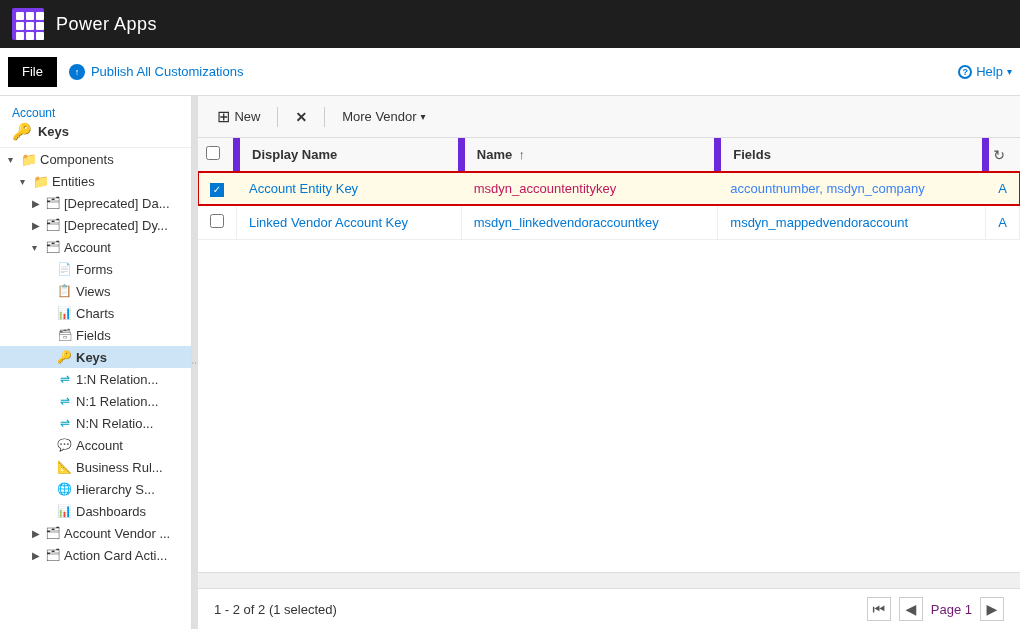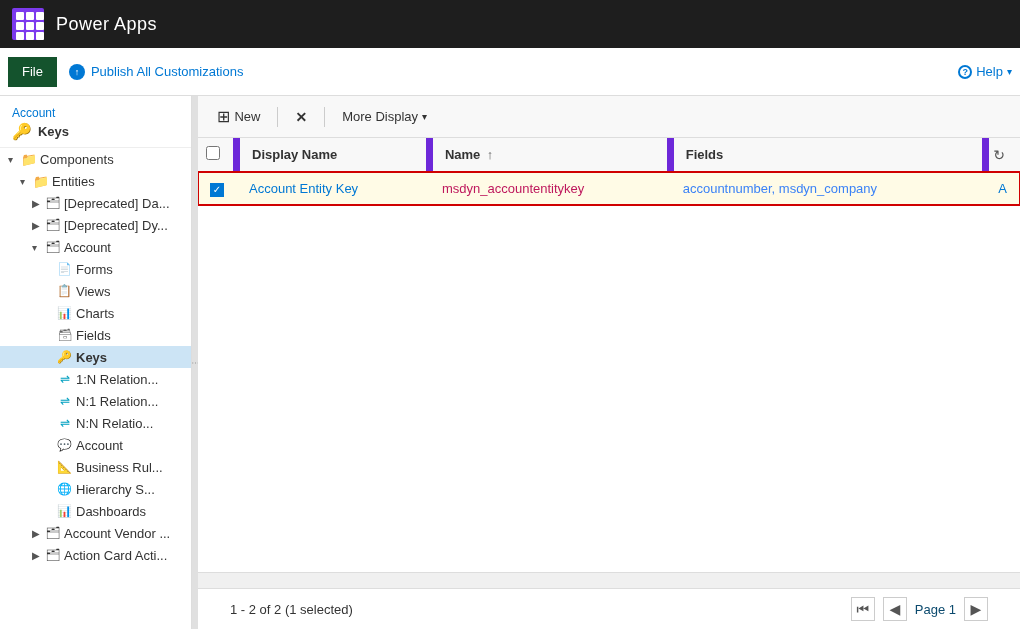--- a/index.html
+++ b/index.html
@@ -36,21 +36,21 @@
     .second-bar {
       background: white;
       height: 48px;
       display: flex;
       align-items: center;
       padding: 0 8px;
       border-bottom: 1px solid #ddd;
       justify-content: space-between;
     }
     .file-btn {
-      background: #14532d;
+      background: #000000;
       color: white;
       border: none;
       padding: 6px 14px;
       font-size: 13px;
       cursor: pointer;
       height: 30px;
     }
     .publish-area {
       display: flex;
       align-items: center;
@@ -257,42 +257,42 @@
       background: #f0f0f0;
       overflow-x: auto;
     }
     .hscroll-inner { width: 1500px; height: 1px; }
 
     
     .footer {
       display: flex;
       align-items: center;
       justify-content: space-between;
-      padding: 8px 32px;
+      padding: 8px 16px;
       border-top: 1px solid #ddd;
       background: white;
       font-size: 13px;
     }
     .footer-count { color: #333; }
     .pagination {
       display: flex;
       align-items: center;
       gap: 8px;
       color: #333;
     }
     .page-btn {
       background: none;
       border: 1px solid #ccc;
       width: 24px; height: 24px;
       cursor: pointer;
       display: flex; align-items: center; justify-content: center;
       font-size: 14px;
       color: #555;
     }
-    .page-label { font-size: 13px; color: #0c4a6e; }
+    .page-label { font-size: 13px; color: #701a75; }
   </style>
 </head>
 <body>
 
 <div class="top-bar">
   <div class="waffle-icon">
     <div class="waffle-dot"></div>
       <div class="waffle-dot"></div>
       <div class="waffle-dot"></div>
     <div class="waffle-dot"></div>
@@ -458,21 +458,21 @@
       <button class="toolbar-btn">
         <span style="font-size:16px; color:#333;">⊞</span>
         <span>New</span>
       </button>
       <div class="toolbar-separator"></div>
       <button class="toolbar-btn">
         <span style="font-size:14px; font-weight:bold; color:#333;">✕</span>
       </button>
       <div class="toolbar-separator"></div>
       <button class="toolbar-btn">
-        <span>More Display</span>
+        <span>More Vendor</span>
         <span class="dropdown-arrow">▾</span>
       </button>
     </div>
 
     <div class="table-container">
       <table>
         <thead>
           <tr>
             <th class="check-col">
               <input type="checkbox" class="checkbox" style="">
@@ -497,20 +497,29 @@
           <tr class="selected-row">
             <td class="check-col">
               <div class="check-filled">✓</div>
             </td>
             <td>Account Entity Key</td>
             <td style="color:#be185d;">msdyn_accountentitykey</td>
             <td style="color:#3b82f6;">accountnumber, msdyn_company</td>
             <td style="color:#0078d4;">A</td>
           </tr>
 
+          <tr>
+            <td class="check-col">
+              <input type="checkbox" class="checkbox" style="">
+            </td>
+            <td>Linked Vendor Account Key</td>
+            <td style="color:#0078d4;">msdyn_linkedvendoraccountkey</td>
+            <td style="color:#0078d4;">msdyn_mappedvendoraccount</td>
+            <td style="color:#0078d4;">A</td>
+          </tr>
         </tbody>
       </table>
     </div>
 
     <div class="hscroll-area">
       <div class="hscroll-inner"></div>
     </div>
 
     <div class="footer">
       <span class="footer-count">1 - 2 of 2 (1 selected)</span>

